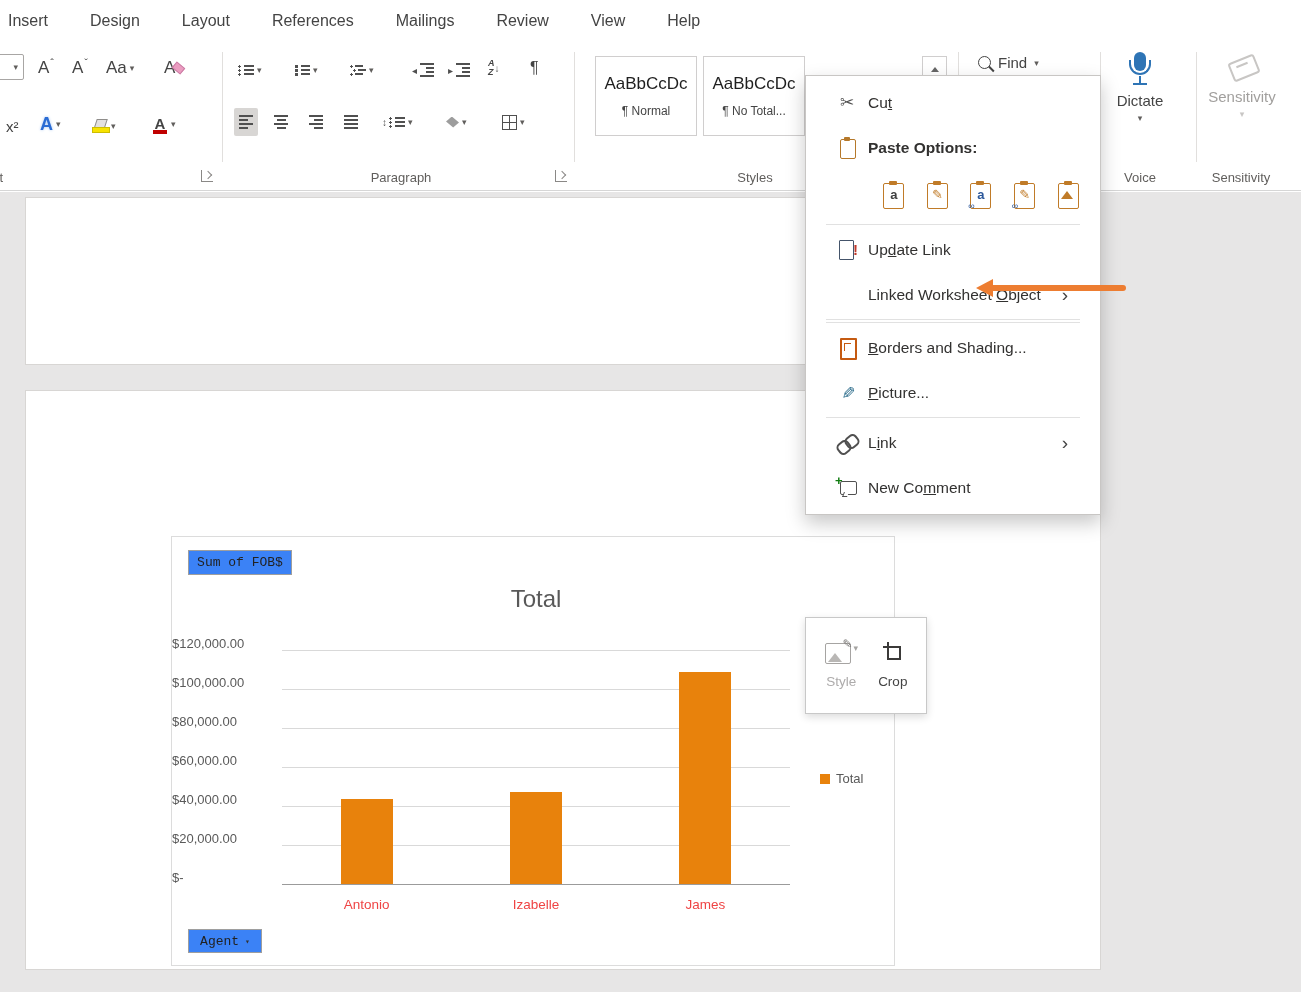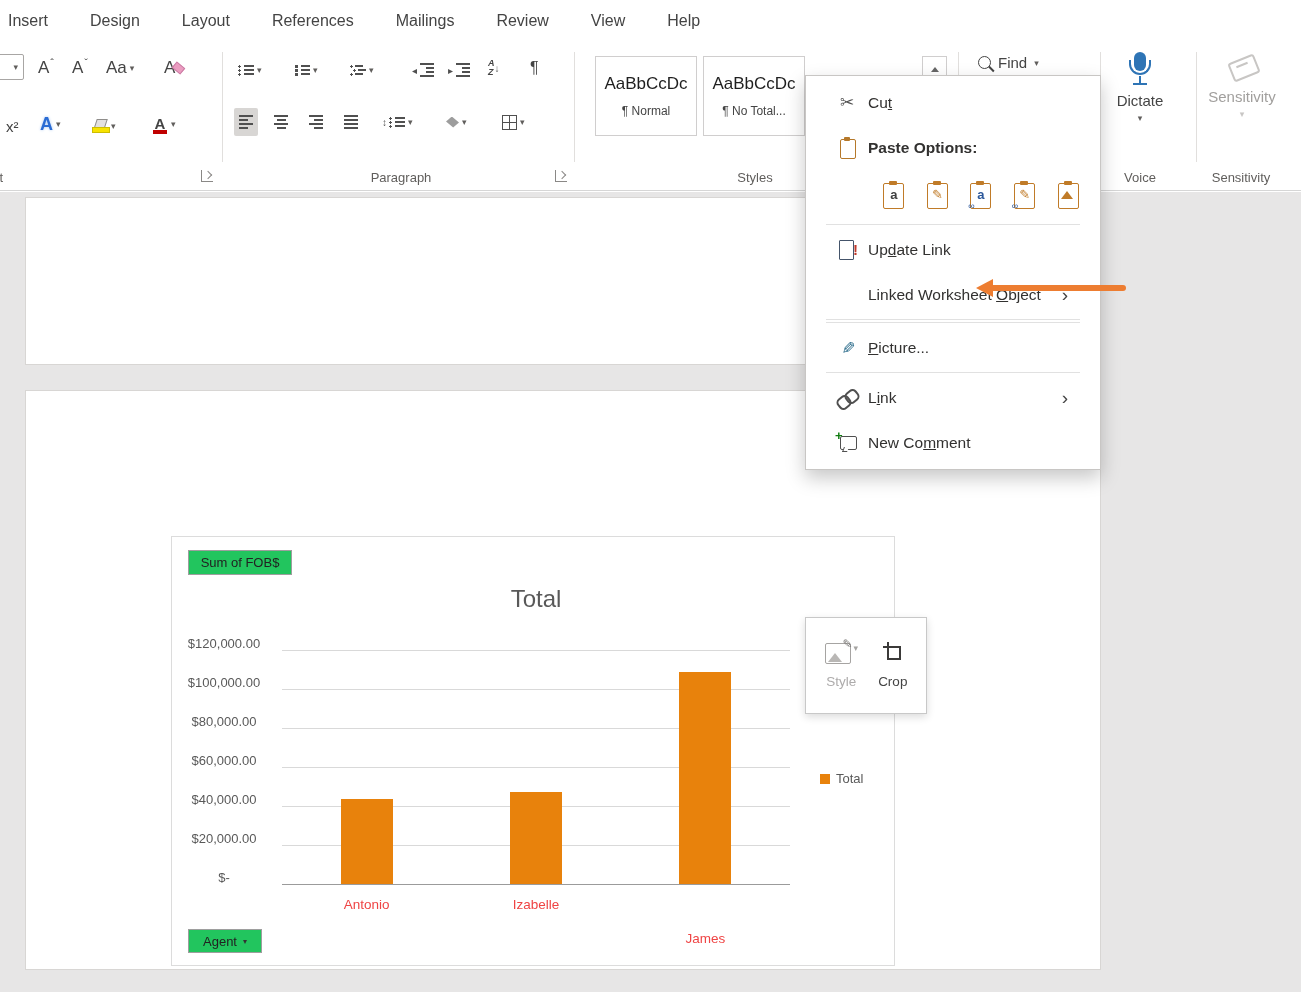--- a/index.html
+++ b/index.html
@@ -83,27 +83,27 @@
   .ic-sens::after{content:"";position:absolute;left:9px;top:12px;width:12px;height:2px;background:#c8c6c4;transform:rotate(-22deg)}
 
   
   .doc-area{position:absolute;left:0;right:0;top:192px;bottom:0;background:#e7e6e6}
   .page{position:absolute;left:25px;width:1076px;background:#fff;border:1px solid #d8d6d4}
   .page1{top:5px;height:168px}
   .page2{top:198px;height:580px}
 
   
   .chart-box{position:absolute;left:145px;top:145px;width:724px;height:430px;background:#fff;border:1px solid #dcdcdc}
-  .pvt-btn{position:absolute;background:#22c55e;border:1px solid #9e9e9e;font-family:Liberation Sans, sans-serif;font-size:13px;color:#222;display:flex;align-items:center;justify-content:center;gap:6px;cursor:pointer}
+  .pvt-btn{position:absolute;background:#3b82f6;border:1px solid #9e9e9e;font-family:Liberation Mono, monospace;font-size:13px;color:#222;display:flex;align-items:center;justify-content:center;gap:6px;cursor:pointer}
   .pvt-field{left:16px;top:13px;width:104px;height:25px}
   .pvt-axis{left:16px;top:392px;width:74px;height:24px}
   .pvt-axis .achev{font-size:8px;color:#333}
   .chart-title{position:absolute;left:110px;top:48px;width:508px;text-align:center;font-size:24px;color:#595959}
   .yticks{position:absolute;left:0;top:106px;width:104px}
-  .ytick{position:absolute;right:0;width:104px;text-align:center;font-size:13px;color:#595959;white-space:nowrap}
+  .ytick{position:absolute;right:0;width:104px;text-align:left;font-size:13px;color:#595959;white-space:nowrap}
   .plot{position:absolute;left:110px;top:113px;width:508px;height:234px}
   .gridline{position:absolute;left:0;width:508px;height:1px;background:#d9d9d9}
   .gridline.baseline{background:#9b9b9b}
   #bars{position:absolute;left:0;bottom:0;width:508px;height:234px}
   .bar{position:absolute;bottom:0;width:52px}
   .cats{position:absolute;left:110px;top:360px;width:508px;height:20px}
   .cat{position:absolute;transform:translateX(-50%);font-size:13.5px;color:#ef4444;white-space:nowrap}
   .legend{position:absolute;left:648px;top:234px;display:flex;align-items:center;gap:6px}
   .legend .swatch{width:10px;height:10px}
   .legend .ltext{font-size:13px;color:#595959}
@@ -361,21 +361,21 @@
             </div>
           <div id="bars">
               <div class="bar" style="left: 58.6667px; height: 85px; background: rgb(232, 130, 12);"></div>
               <div class="bar" style="left: 228px; height: 92px; background: rgb(232, 130, 12);"></div>
               <div class="bar" style="left: 397.333px; height: 212px; background: rgb(232, 130, 12);"></div>
             </div>
         </div>
         <div class="cats" id="cats">
             <div class="cat" style="left: 84.6667px;">Antonio</div>
             <div class="cat" style="left: 254px;">Izabelle</div>
-            <div class="cat" style="left: 423.333px; margin-top: 34px;">James</div>
+            <div class="cat" style="left: 423.333px;">James</div>
           </div>
         <div class="legend">
           <span class="swatch" style="background: rgb(232, 130, 12);"></span>
           <span class="ltext">Total</span>
         </div>
         <button class="pvt-btn pvt-axis">
             <span>Agent</span>
             <span class="achev">▾</span>
           </button>
       </div>
@@ -421,20 +421,24 @@
       <span class="ico ico-updatelink"></span>
       <span class="milabel">Up<span class="u">d</span>ate Link</span>
     </div>
     <div class="mi">
       <span class="ico"></span>
       <span class="milabel">Linked Worksheet <span class="u">O</span>bject</span>
       <span class="subarrow"></span>
     </div>
     <div class="sep"></div>
     <div class="sep"></div>
+    <div class="mi">
+      <span class="ico ico-borders"></span>
+      <span class="milabel"><span class="u">B</span>orders and Shading...</span>
+    </div>
     <div class="mi">
       <span class="ico ico-pencil"></span>
       <span class="milabel"><span class="u">P</span>icture...</span>
     </div>
     <div class="sep"></div>
     <div class="mi">
       <span class="ico ico-chain"></span>
       <span class="milabel">L<span class="u">i</span>nk</span>
       <span class="subarrow"></span>
     </div>

